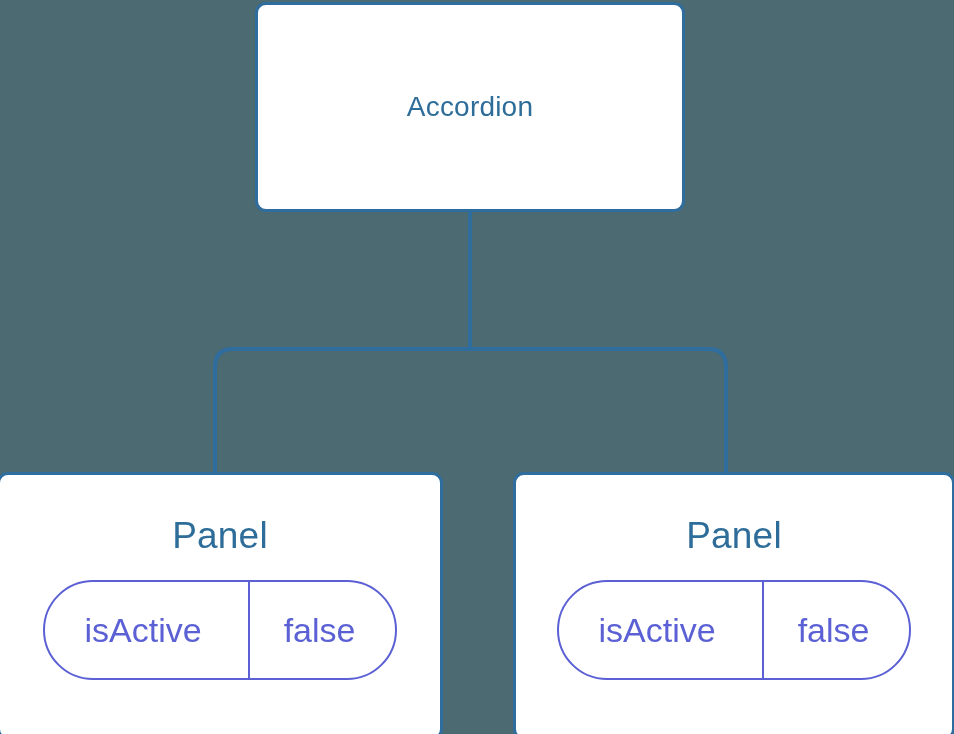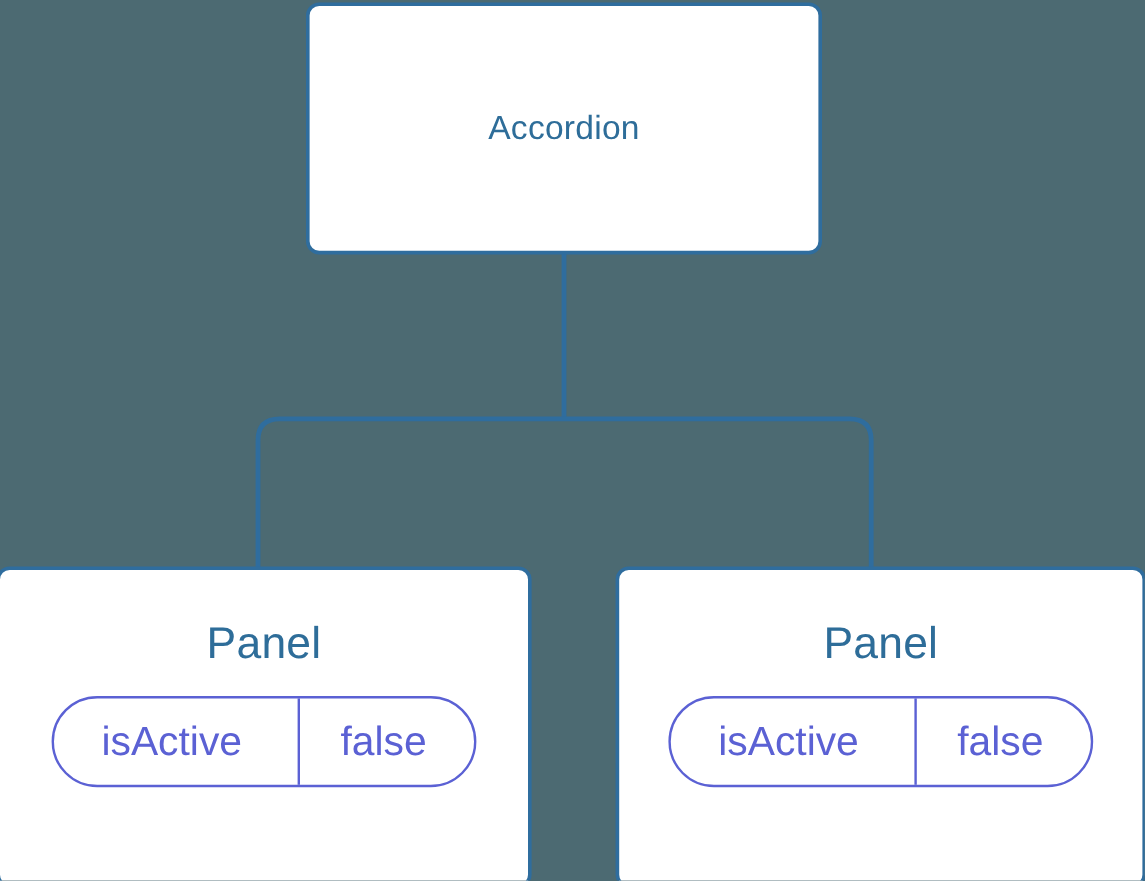--- a/index.html
+++ b/index.html
@@ -74,21 +74,21 @@
     white-space: nowrap;
   }
 
   #node-root .node-title {
     font-size: 28px;
   }
 
   
   .prop-pill {
     margin-top: 26px;
-    height: 76px;
+    height: 100px;
     box-sizing: border-box;
     border: 2px solid #5b61d4;
     border-radius: 50px;
     display: flex;
     align-items: stretch;
     background: transparent;
   }
 
   .prop-key,
   .prop-value {

